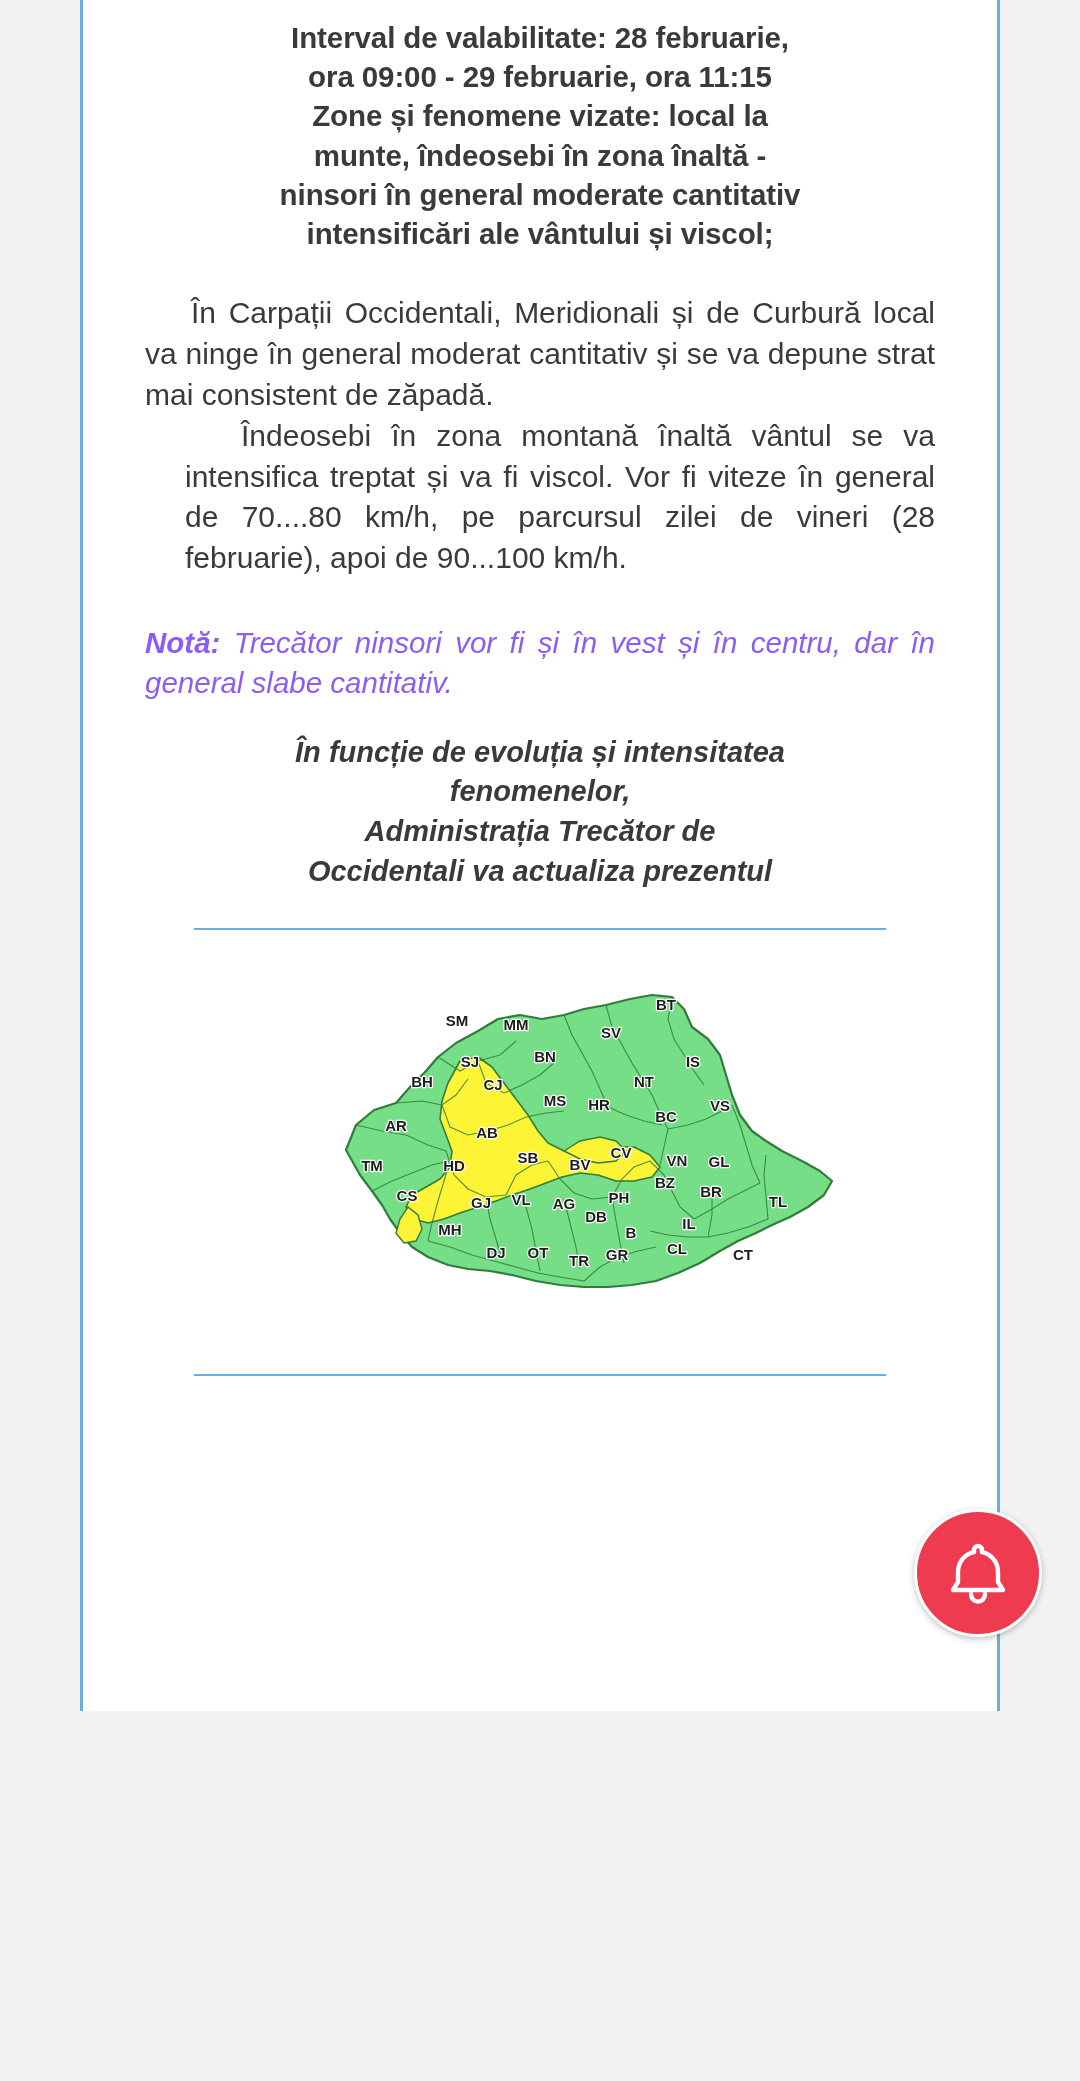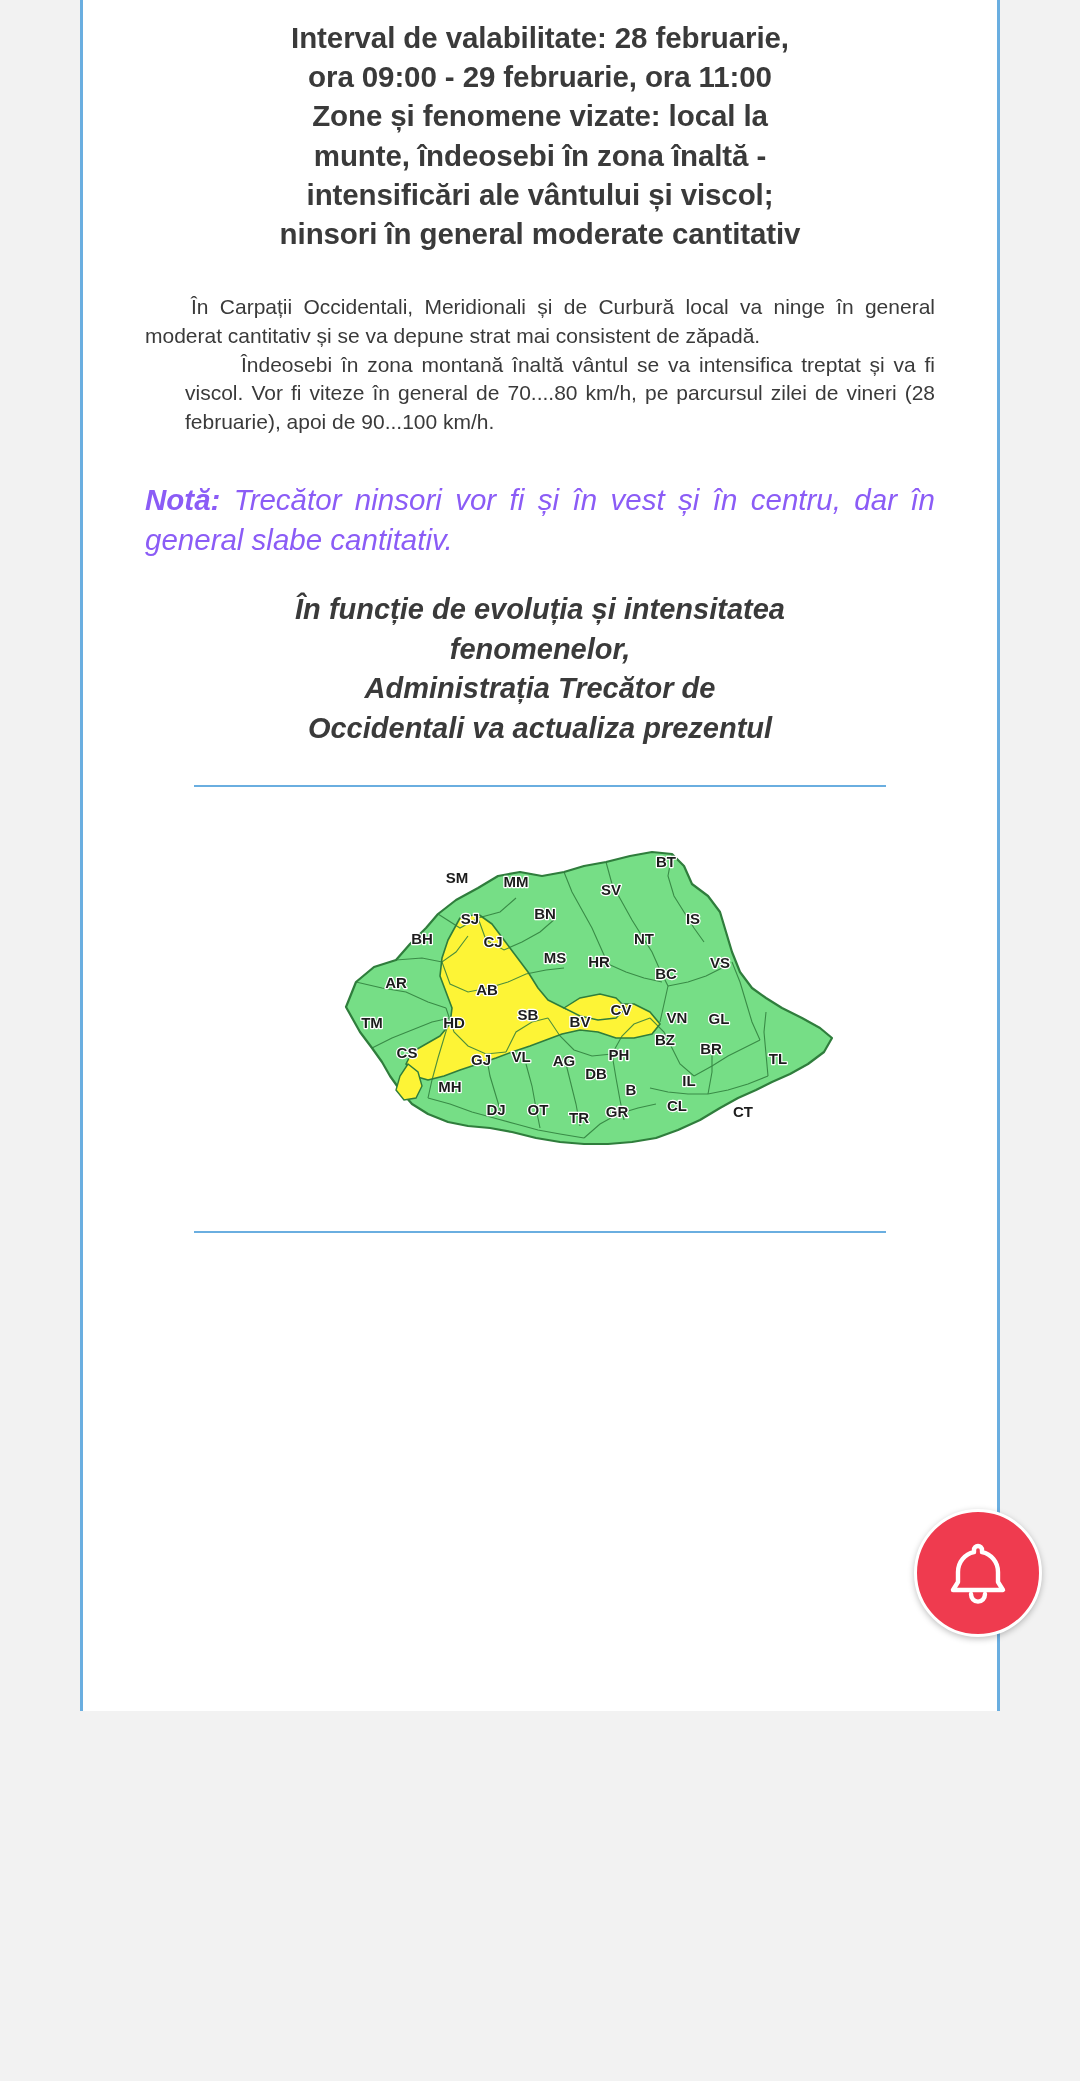--- a/index.html
+++ b/index.html
@@ -49,21 +49,21 @@
     font-size: 29.5px;
     line-height: 1.33;
     font-weight: bold;
     color: #3a3a3a;
     text-align: center;
     letter-spacing: -0.1px;
   }
   .headline .ln { display: block; }
   p.body {
     margin: 0;
-    font-size: 21px;
+    font-size: 30px;
     line-height: 1.36;
     color: #3a3a3a;
     text-align: justify;
     text-justify: inter-word;
   }
   p.body.first { margin-top: 40px; text-indent: 46px; }
   p.body.second { text-indent: 56px; margin-left: 40px; }
   .note {
     margin-top: 44px;
     font-size: 29.5px;
@@ -139,25 +139,25 @@
 <div id="page">
 
   <div class="gutter-left"></div>
   <div class="gutter-right"></div>
 
   <div class="page-sheet">
     <div class="content">
 
       <div class="headline">
         <span class="ln">Interval de valabilitate: 28 februarie,</span>
-        <span class="ln">ora 09:00 - 29 februarie, ora 11:00</span>
+        <span class="ln">ora 09:00 - 29 februarie, ora 11:15</span>
         <span class="ln">Zone și fenomene vizate: local la</span>
         <span class="ln">munte, îndeosebi în zona înaltă -</span>
+        <span class="ln">ninsori în general moderate cantitativ</span>
         <span class="ln">intensificări ale vântului și viscol;</span>
-        <span class="ln">ninsori în general moderate cantitativ</span>
       </div>
 
       <p class="body first">În Carpații Occidentali, Meridionali și de Curbură local va ninge în general moderat cantitativ și se va depune strat mai consistent de zăpadă.</p>
       <p class="body second">Îndeosebi în zona montană înaltă vântul se va intensifica treptat și va fi viscol. Vor fi viteze în general de 70....80 km/h, pe parcursul zilei de vineri (28 februarie), apoi de 90...100 km/h.</p>
 
       <p class="note"><span class="lead">Notă:</span><span> Trecător ninsori vor fi și în vest și în centru, dar în general slabe cantitativ.</span></p>
 
       <div class="closing">
         <span class="ln">În funcție de evoluția și intensitatea</span>
         <span class="ln">fenomenelor,</span>

